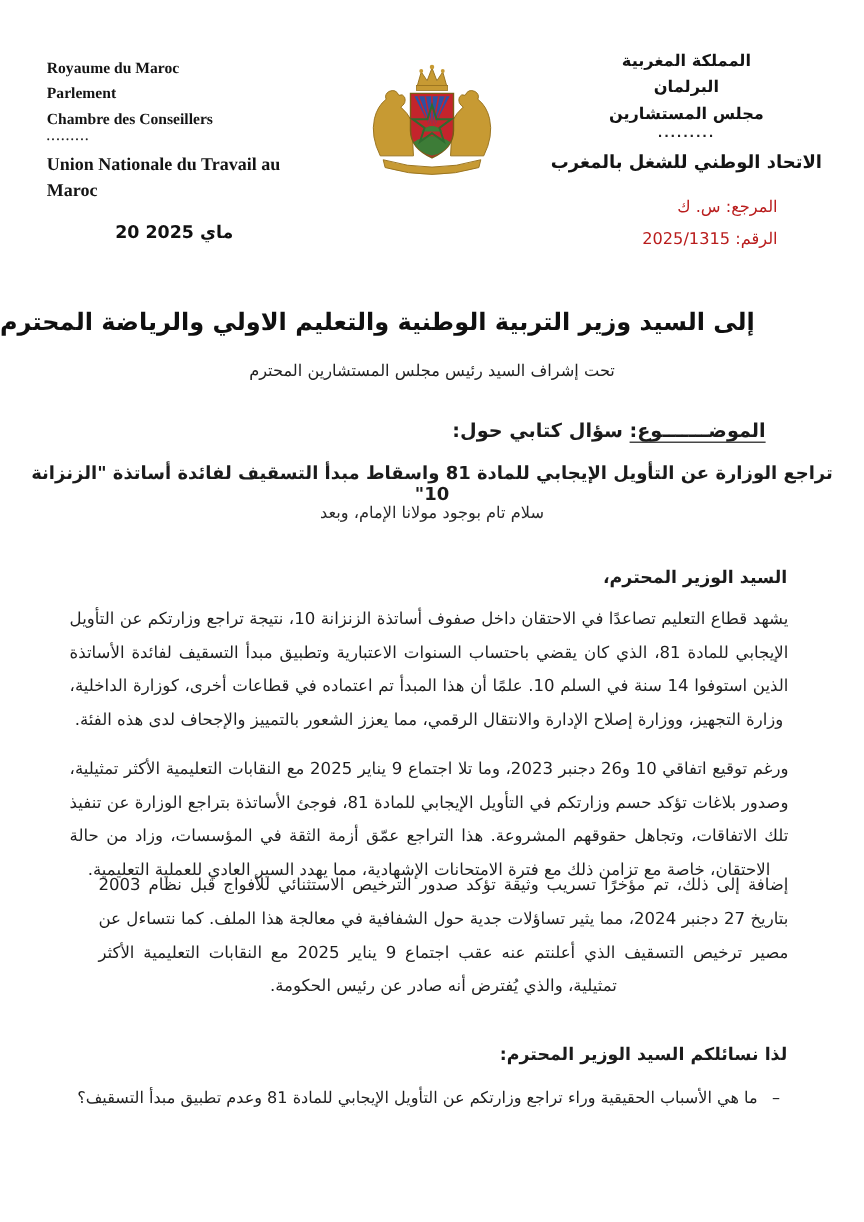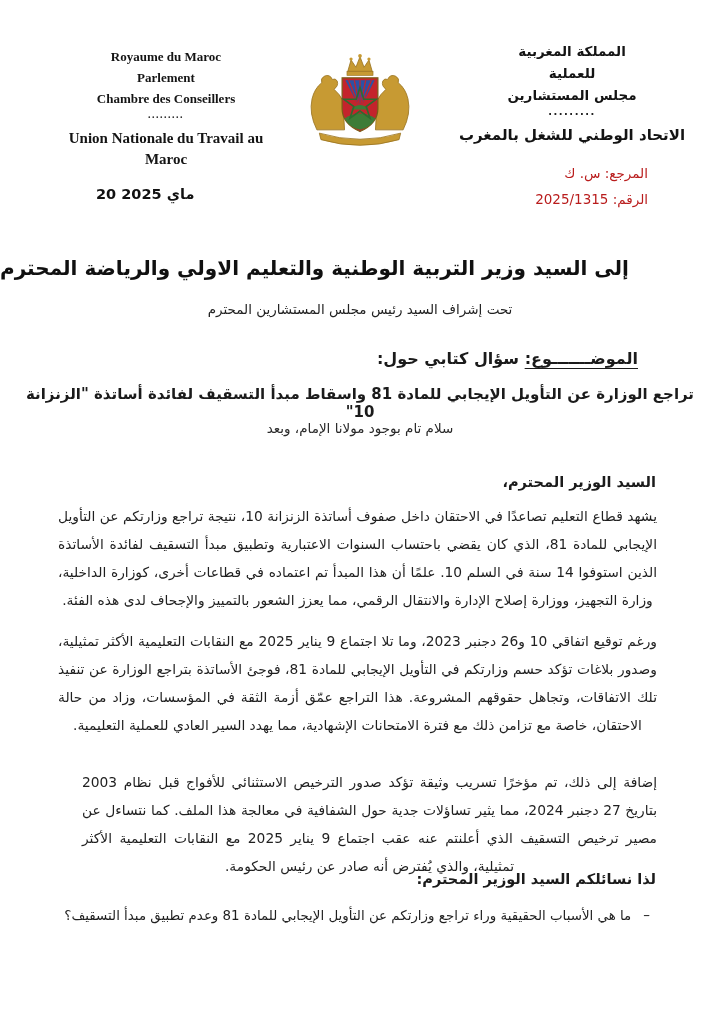--- a/index.html
+++ b/index.html
@@ -3,21 +3,21 @@
 <meta charset="utf-8">
 <style>
   * { margin:0; padding:0; box-sizing:border-box; }
   html,body { background:#ffffff; }
   body { width:720px; height:1018px; position:relative; overflow:hidden;
          font-family:"DejaVu Sans", sans-serif; color:#1b1b1b; }
 
   .abs { position:absolute;text-align:right; }
 
   
-  .hdr-left { left:54px; top:46px; width:224px; text-align:center;
+  .hdr-left { left:39px; top:46px; width:224px; text-align:left;
               font-family:"Liberation Serif", serif; font-weight:700;
               font-size:13px; line-height:21px; color:#141414; }
   .hdr-left .org { font-size:15px; margin-top:7px; }
 
   .hdr-right { right:14px; top:40px; width:268px; text-align:center;
                direction:rtl; font-weight:700; font-size:13.5px;
                line-height:22px; color:#141414; }
   .hdr-right .org { font-size:15px; margin-top:6px; }
 
   .dots { font-size:10px; letter-spacing:1.5px; line-height:12px;
@@ -48,21 +48,21 @@
            font-size:13.5px; color:#2a2a2a; }
 
   
   .greeting { right:64px; top:474px; direction:rtl; font-weight:700;
               font-size:14.5px; }
   .para { position:absolute; left:58px; right:63px; direction:rtl;
           text-align:justify; text-align-last:center; font-size:13.8px;
           line-height:28px; color:#1f1f1f; }
   .p1 { top:502px; }
   .p2 { top:627px; }
-  .p3 { top:768px;margin-left:24px; }
+  .p3 { top:724px;margin-left:24px; }
 
   .closing { right:64px; top:871px; direction:rtl; font-weight:700;
              font-size:14.5px; }
   .question { left:56px; right:70px; top:903px; direction:rtl;
               text-align:right; font-size:13.4px; line-height:26px;
               color:#1f1f1f; }
   .question .dash { margin-inline-end:12px; }
 </style>
 </head>
 <body>
@@ -106,21 +106,21 @@
     <path d="M56 84 Q75 72 94 84 Q88 95 75 98 Q62 95 56 84 Z" fill="#3d7c37"></path>
 
     <polygon points="75,46 79.7,60.4 94.8,60.4 82.6,69.3 87.3,83.6 75,74.8 62.7,83.6 67.4,69.3 55.2,60.4 70.3,60.4" fill="none" stroke="#2f6b2f" stroke-width="2"></polygon>
 
     <path d="M25 102 Q75 117 125 102 L123 110 Q75 124 27 110 Z" fill="#c79a33" stroke="#99731f" stroke-width="1"></path>
   </svg>
 </div>
 
 <div class="abs hdr-right">
   <div>المملكة المغربية</div>
-  <div>للعملية</div>
+  <div>البرلمان</div>
   <div>مجلس المستشارين</div>
   <div class="dots">.........</div>
   <div class="org">الاتحاد الوطني للشغل بالمغرب</div>
 </div>
 
 <div class="abs meta">
   <div>المرجع: س. ك</div>
   <div>الرقم: 2025/1315</div>
 </div>
 

